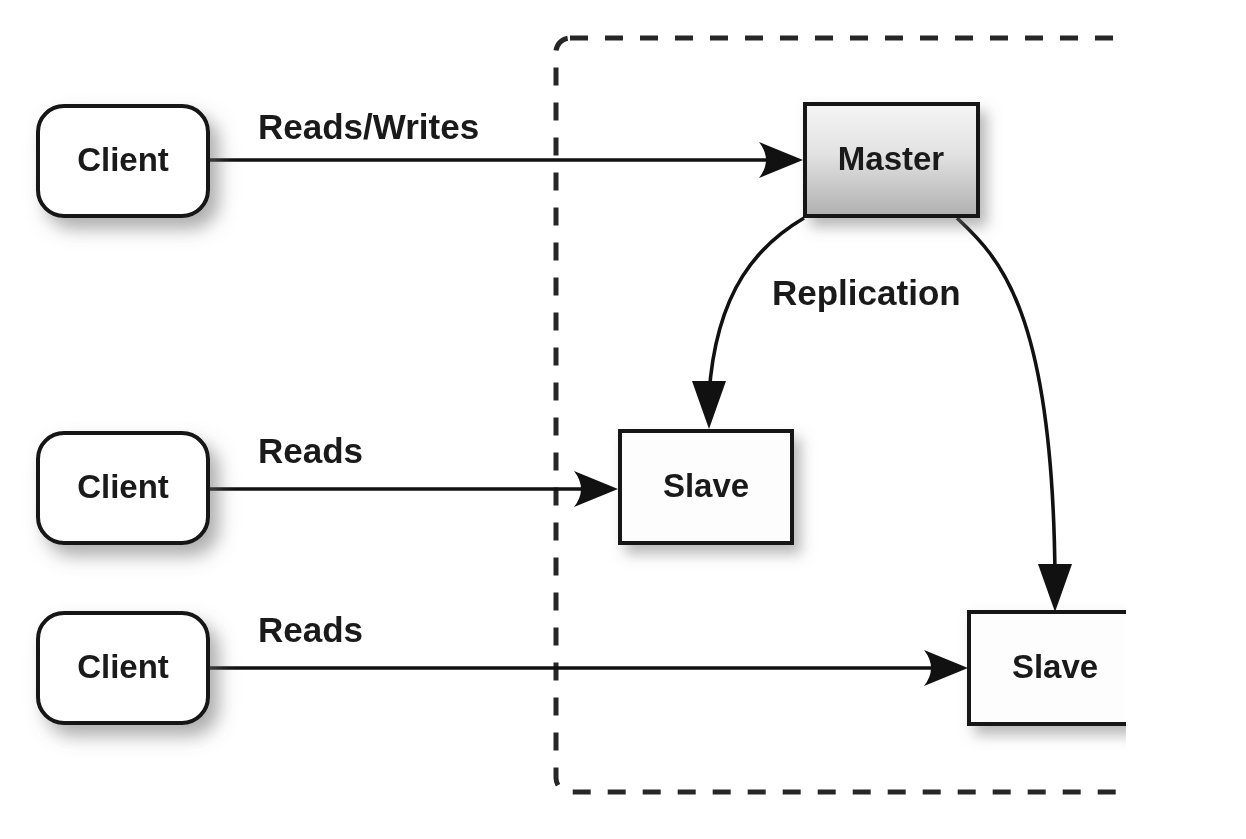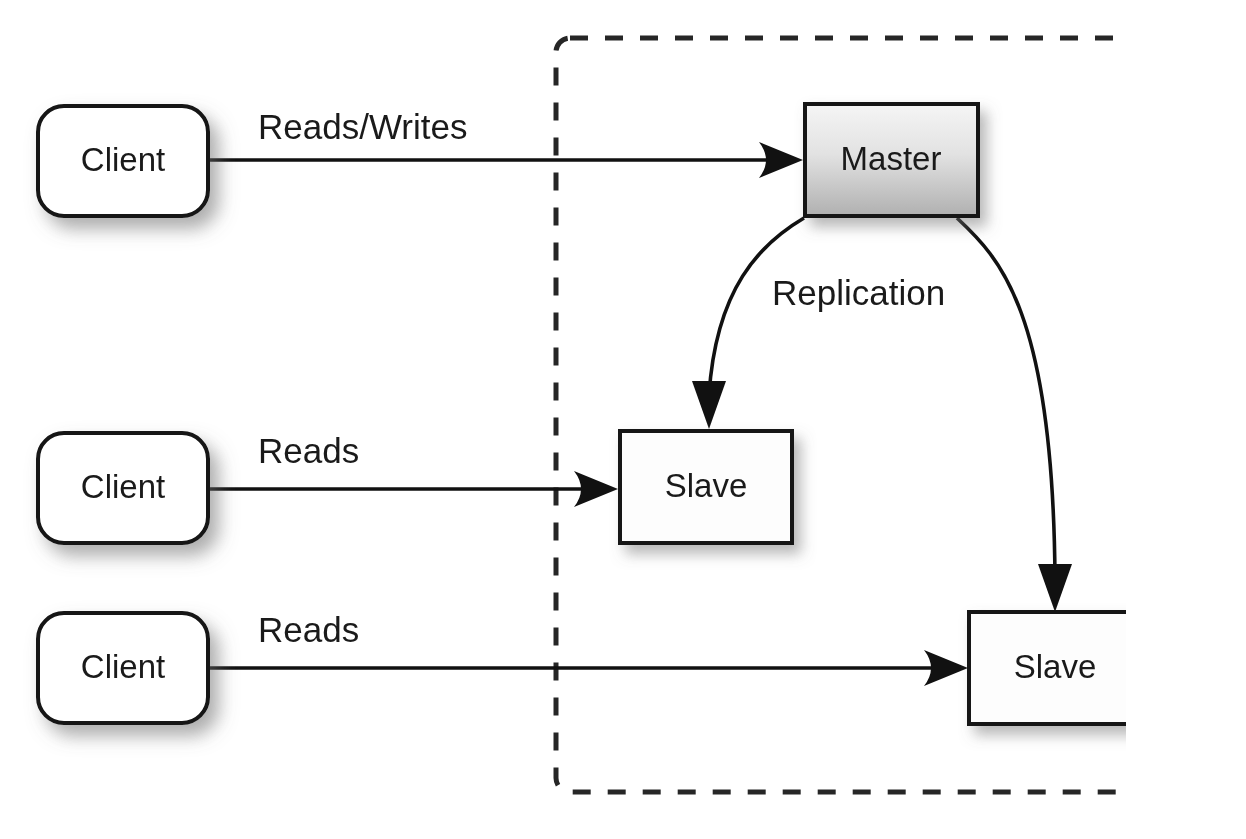--- a/index.html
+++ b/index.html
@@ -9,20 +9,21 @@
   }
   body {
     font-family: "Liberation Sans", sans-serif;
   }
   #canvas {
     position: relative;
     width: 1126px;
     height: 839px;
     background: #ffffff;
     overflow: hidden;
+    font-weight: bold;
   }
   #diagram-svg {
     position: absolute;
     left: 0;
     top: 0;
     width: 1246px;
     height: 839px;
   }
   .node-label {
     font-family: "Liberation Sans", sans-serif;

